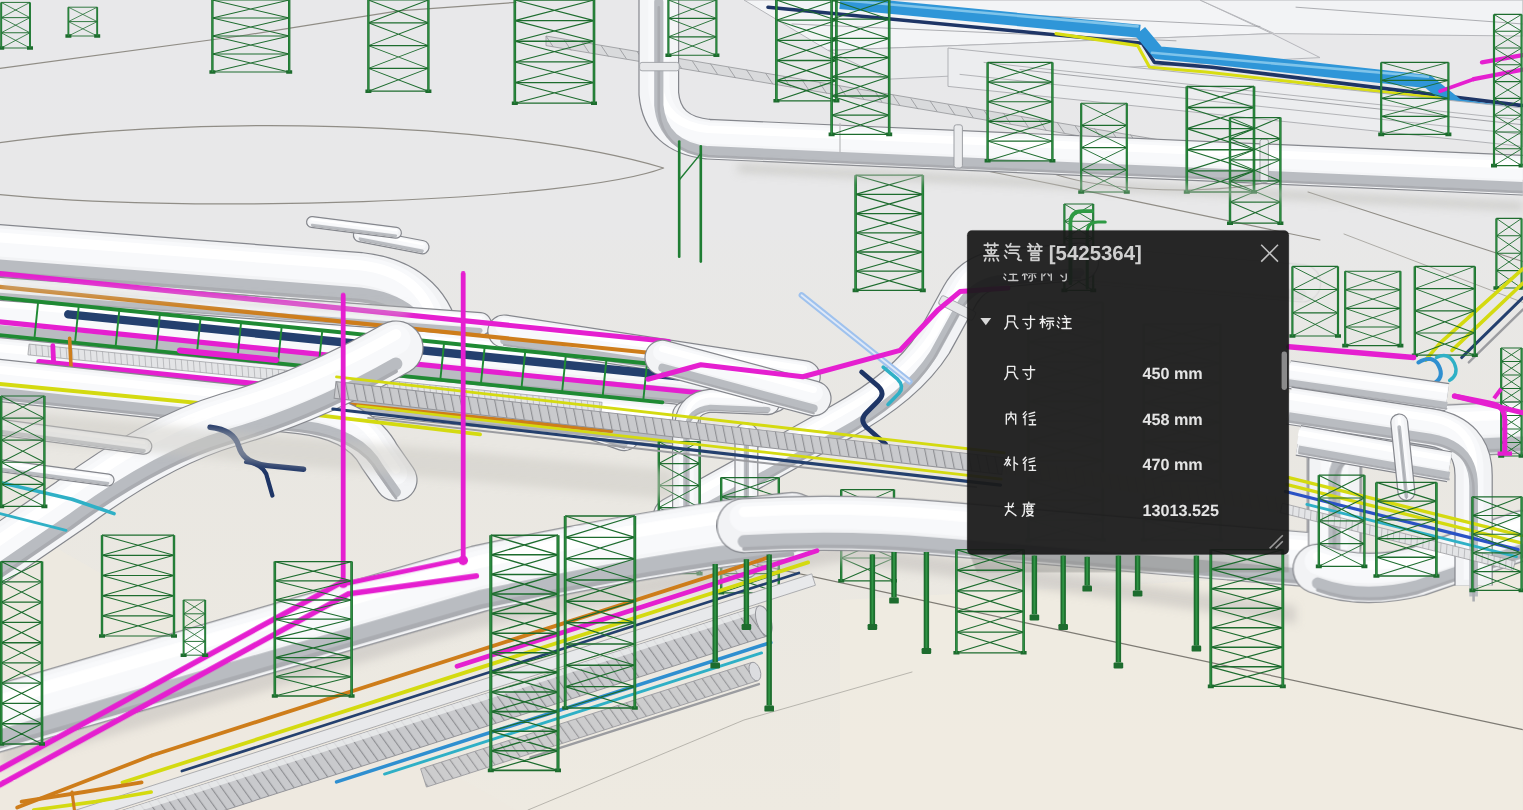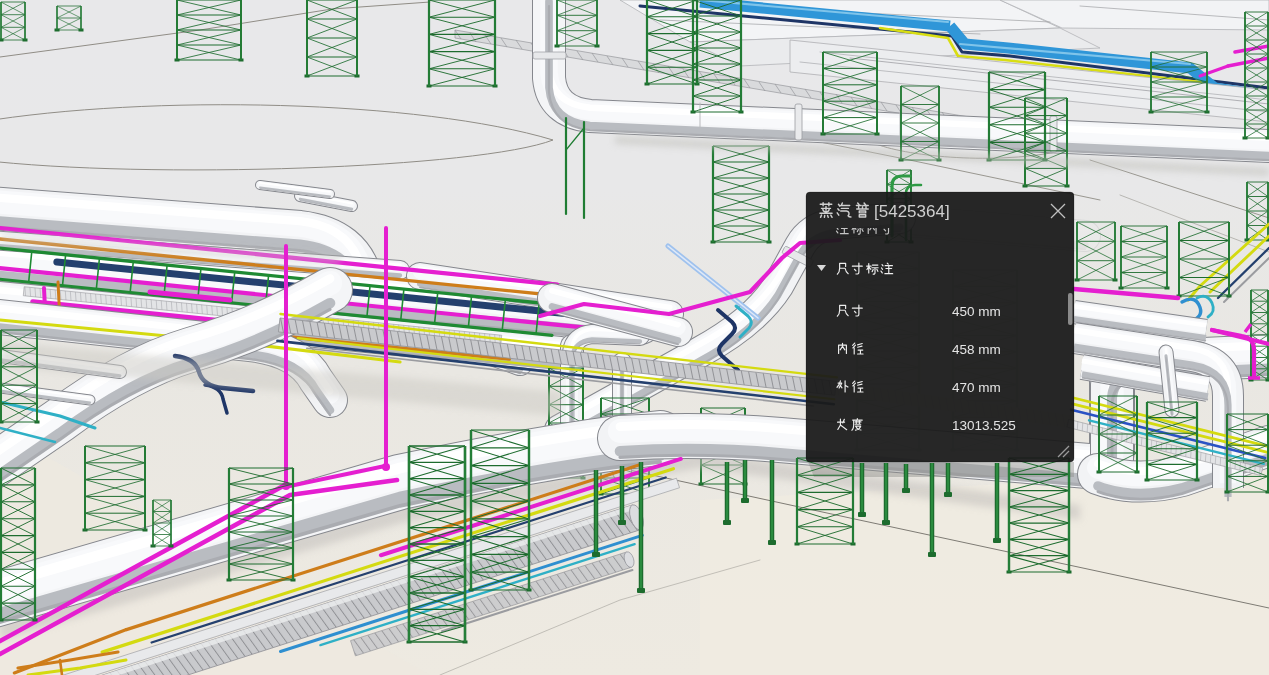--- a/index.html
+++ b/index.html
@@ -1,15 +1,15 @@
 <!DOCTYPE html>
 <html><head><meta charset="utf-8">
 <style>
 html,body{margin:0;padding:0;background:#e8e6e2;font-family:"Liberation Sans",sans-serif;}
-#stage{position:relative;width:1269px;height:675px;overflow:hidden;}
+#stage{position:relative;width:1269px;height:675px;overflow:hidden;font-weight:bold;}
 </style></head>
 <body>
 <div id="stage">
 <svg width="1269" height="675" viewBox="0 0 1269 675">
 <defs>
 <symbol id="g-zheng" viewBox="0 0 100 100" overflow="visible">
           <path d="M14,14 H86 M32,4 V24 M68,4 V24 M50,28 V52 M22,40 H78 M30,42 C30,56 38,62 50,60 M70,42 C70,56 62,62 50,60 M12,70 H88 M22,82 L16,96 M42,84 L40,96 M60,84 L64,96 M80,82 L88,96" fill="none" stroke="currentColor" stroke-width="9" stroke-linecap="round" stroke-linejoin="round"></path>
         </symbol>
 <symbol id="g-qi" viewBox="0 0 100 100" overflow="visible">
           <path d="M14,14 L22,26 M10,42 L18,52 M6,68 L16,82 M38,6 L32,20 M28,22 H84 M32,40 H76 M28,56 H64 C82,58 84,76 74,86 C78,92 84,94 92,94" fill="none" stroke="currentColor" stroke-width="9" stroke-linecap="round" stroke-linejoin="round"></path>

